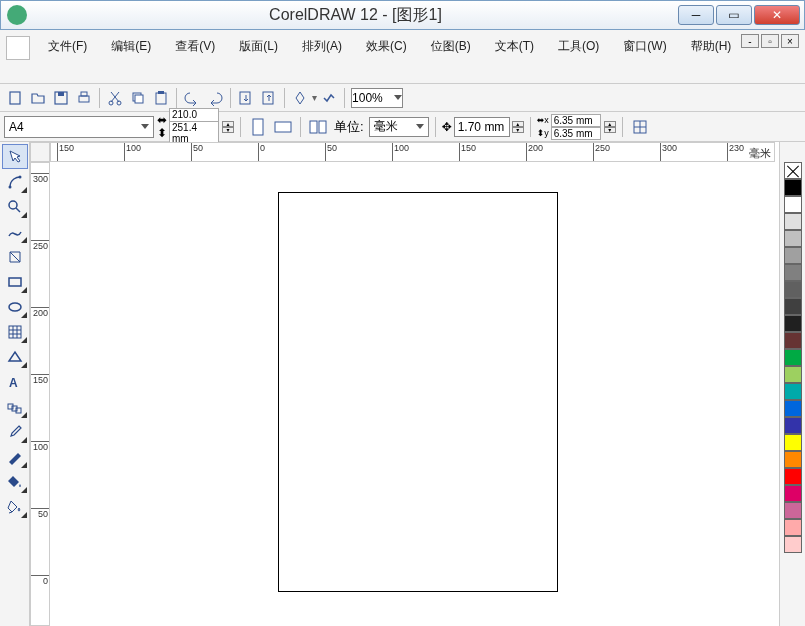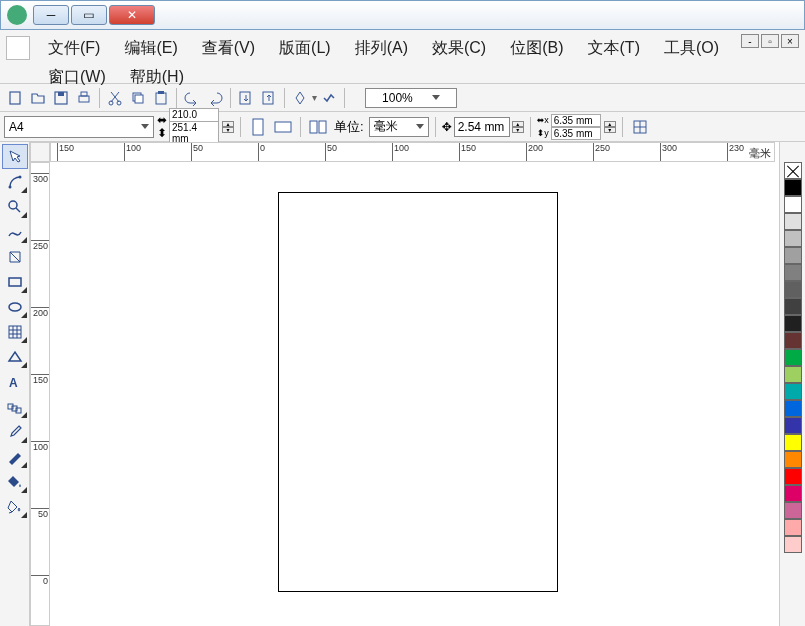--- a/index.html
+++ b/index.html
@@ -6,28 +6,28 @@
 body{background:#fff;width:805px;height:626px;overflow:hidden}
 .titlebar{height:30px;background:linear-gradient(#fff,#e8eef5);border:1px solid #7a9fc4;display:flex;align-items:center;position:relative}
 .titlebar .ico{width:20px;height:20px;margin:0 6px;border-radius:50%;background:#4a7;display:inline-block}
 .titlebar .ttl{flex:1;text-align:center;font-size:16px;color:#333}
 .winbtns{display:flex;gap:2px;margin-right:4px}
 .winbtn{width:36px;height:20px;border:1px solid #6a8ab0;border-radius:3px;display:flex;align-items:center;justify-content:center;background:linear-gradient(#e9f1fa,#c9dcf0)}
 .winbtn.cls{background:linear-gradient(#f08080,#d04030);color:#fff;width:46px}
 .menubar{height:54px;background:#f4f4f4;border-bottom:1px solid #ccc;display:flex;align-items:flex-start;padding:4px 4px 0 4px}
 .menuico{width:24px;height:24px;margin:2px 6px 0 2px;background:#fff;border:1px solid #bbb}
 .menuitems{display:flex;flex-wrap:wrap;gap:0;flex:1}
-.menuitem{padding:4px 12px;font-size:16px;color:#222}
+.menuitem{padding:4px 12px;font-size:12px;color:#222}
 .mdi{position:absolute;right:6px;top:34px;display:flex;gap:2px}
 .mdi span{width:18px;height:14px;border:1px solid #888;background:#eee;font-size:10px;display:flex;align-items:center;justify-content:center}
 .toolbar{height:28px;background:#f4f4f4;border-bottom:1px solid #ccc;display:flex;align-items:center;padding:0 4px;gap:1px}
 .tb{width:22px;height:22px;display:flex;align-items:center;justify-content:center;color:#3a5a9a}
 .tb svg{width:16px;height:16px}
 .sep{width:1px;height:20px;background:#bbb;margin:0 3px}
-.zoom{width:92px;height:20px;border:1px solid #888;background:#fff;display:flex;align-items:center;padding:0 16px;margin-left:16px}
+.zoom{width:52px;height:20px;border:1px solid #888;background:#fff;display:flex;align-items:center;padding:0 0;margin-left:2px}
 .zoom .dd{margin-left:auto;border-left:4px solid transparent;border-right:4px solid transparent;border-top:5px solid #555}
 .propbar{height:30px;background:#f4f4f4;border-bottom:1px solid #ccc;display:flex;align-items:center;padding:0 4px;gap:3px}
 .paper{width:150px;height:22px;border:1px solid #888;background:#fff;display:flex;align-items:center;padding:0 4px}
 .paper .dd{margin-left:auto;border-left:4px solid transparent;border-right:4px solid transparent;border-top:5px solid #555}
 .dims{display:flex;flex-direction:column;gap:0;font-size:10px}
 .dims div{display:flex;align-items:center;height:13px}
 .dims .v{width:50px;border:1px solid #aaa;background:#fff;padding:0 2px;font-size:10px}
 .spn{display:flex;flex-direction:column}
 .spn span{width:12px;height:6px;border:1px solid #888;background:#eee;font-size:6px;text-align:center;line-height:4px}
 .pb{width:22px;height:22px;border:1px solid transparent;display:flex;align-items:center;justify-content:center}
@@ -57,20 +57,21 @@
 .palx::before{transform:rotate(45deg)}
 .palx::after{transform:rotate(-45deg)}
 .hscroll{position:absolute;right:4px;top:0;width:18px;height:18px;background:#eee;border:1px solid #999}
 .mmlabel{position:absolute;right:34px;top:4px;font-size:11px;color:#333}
 </style>
 </head>
 <body>
 
 <div class="titlebar">
   <span class="ico"></span>
+  <span class="ttl">CorelDRAW 12 - [图形1]</span>
   <div class="winbtns">
     <div class="winbtn">─</div>
     <div class="winbtn">▭</div>
     <div class="winbtn cls">✕</div>
   </div>
 </div>
 
 <div class="menubar">
   <div class="menuico"></div>
   <div class="menuitems">
@@ -217,21 +218,21 @@
       </svg>
     </div>
   <span class="unit">单位:</span>
   <div class="usel">
       <span>毫米</span>
       <span class="dd"></span>
     </div>
   <div class="sep"></div>
   <div class="nudge">
     <span>✥</span>
-    <div class="v">2.54 mm</div>
+    <div class="v">1.70 mm</div>
     <div class="spn">
         <span>▴</span>
         <span>▾</span>
       </div>
   </div>
   <div class="sep"></div>
   <div class="dims">
     <div>
         <span style="width:14px;font-size:9px">⬌x</span>
         <span class="v">6.35 mm</span>

